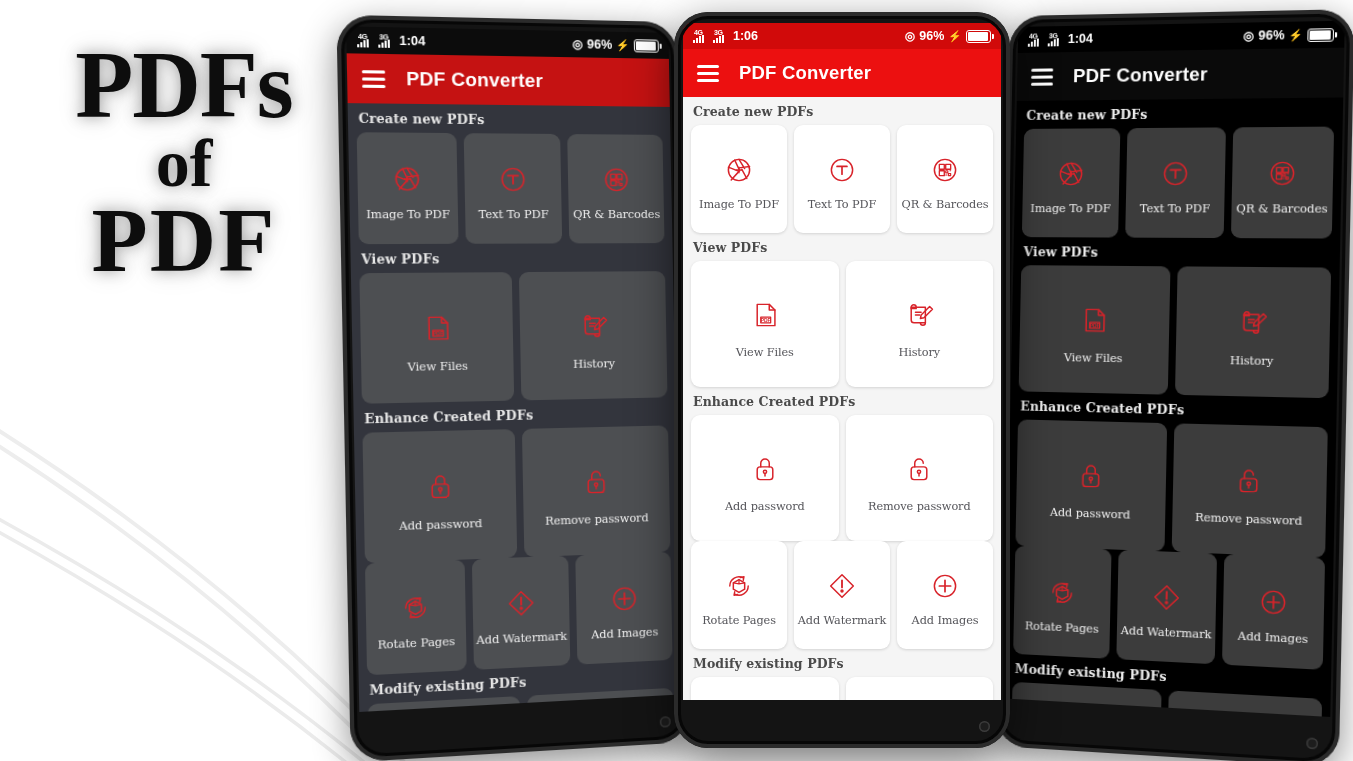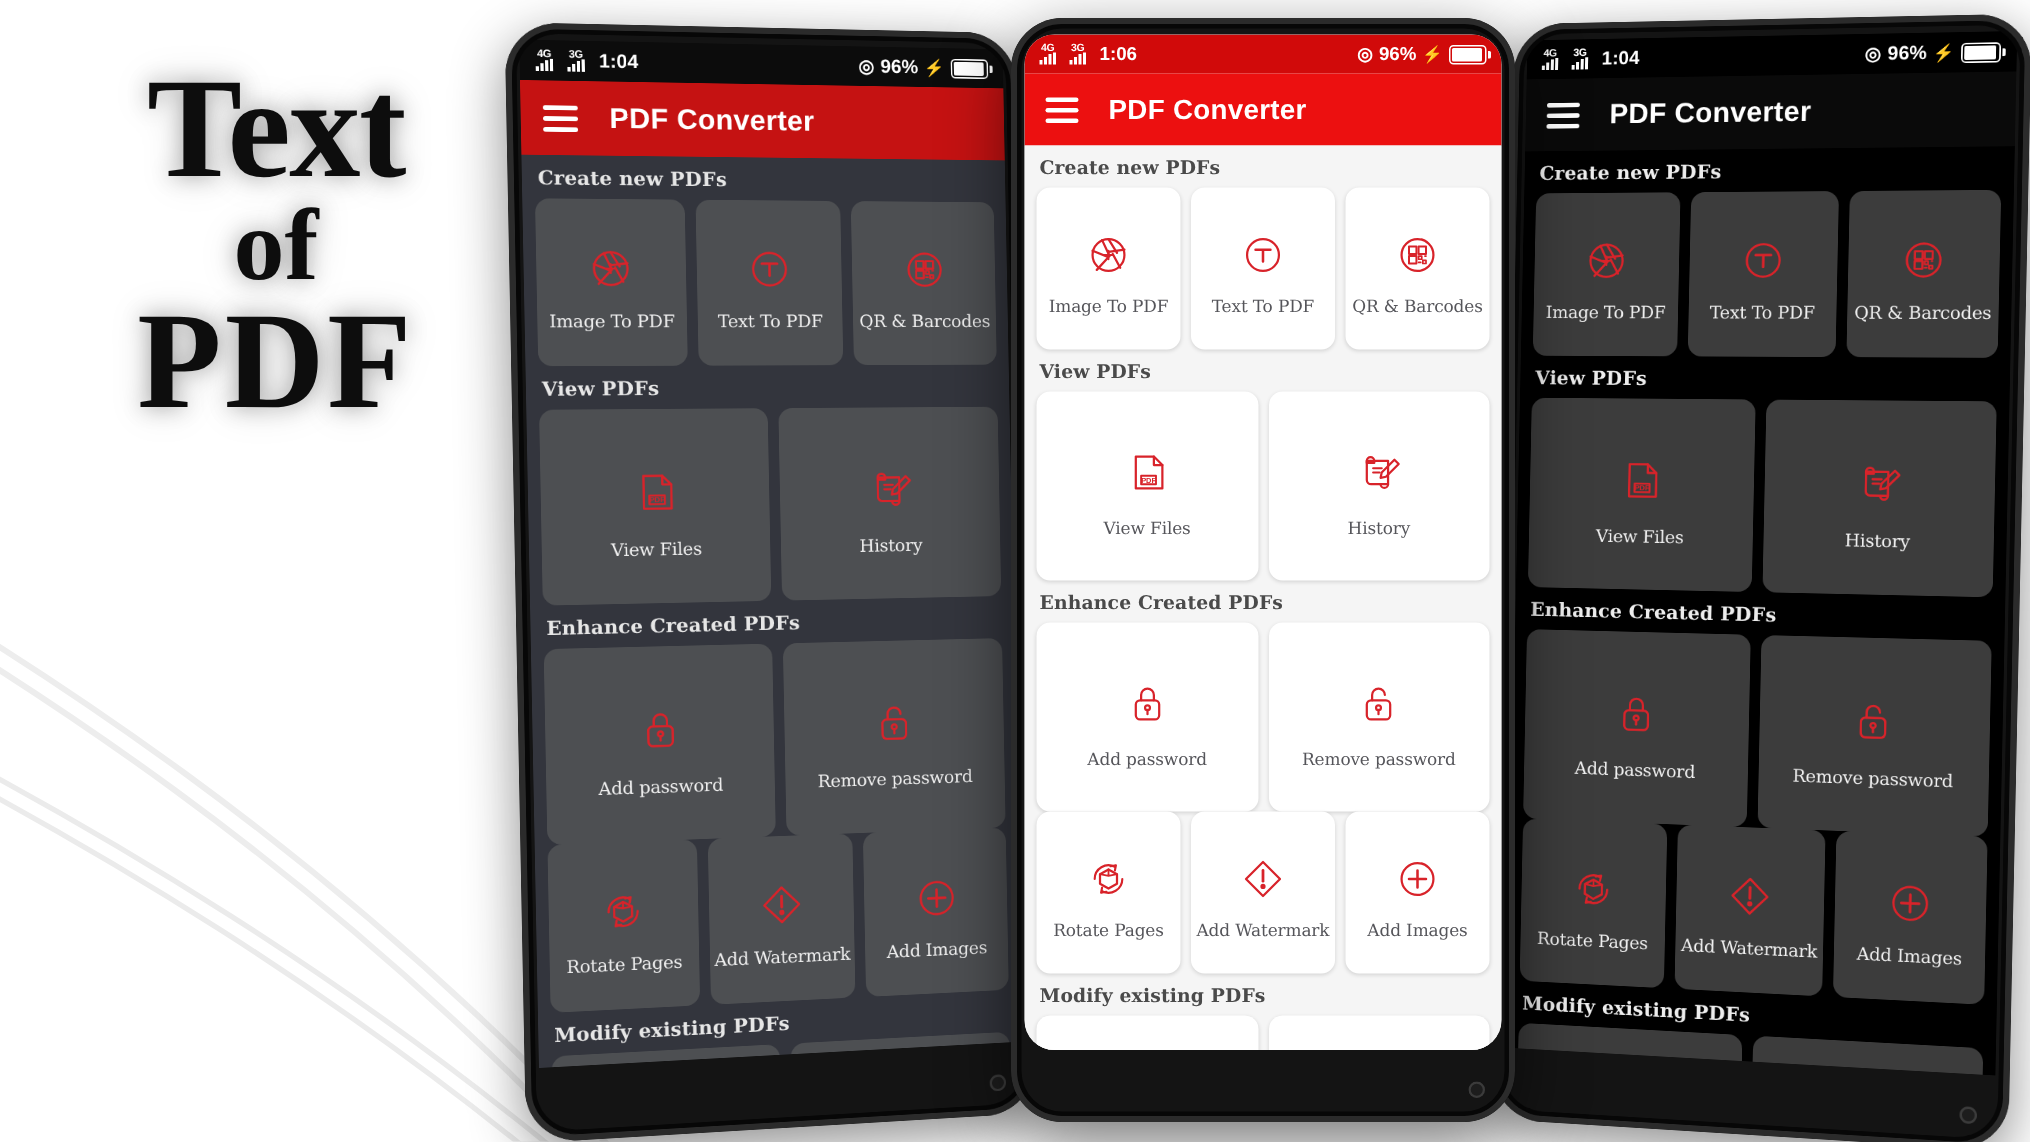--- a/index.html
+++ b/index.html
@@ -121,21 +121,21 @@
   .card .ic{height:40px;display:flex;align-items:center;justify-content:center;margin-bottom:8px;}
   .card .lbl{
     font-family:"DejaVu Serif", serif;
     font-size:11.3px;text-align:center;white-space:nowrap;letter-spacing:-0.1px;
   }
   .grid.two .card{min-height:104px;}
   .grid.two .card .ic{height:46px;}
   .grid.clipped .card{min-height:60px;padding-bottom:0;}
 
   
-  .t-light .screen{background:#f5f5f5;border-radius:20px;}
+  .t-light .screen{background:#f5f5f5;}
   .t-light .statusbar{background:#d10a0a;}
   .t-light .appbar{background:#ec1010;}
   .t-light .content{background:#f5f5f5;}
   .t-light .section-title{color:#4a4a4a;}
   .t-light .card{background:#ffffff;box-shadow:0 1px 3px rgba(0,0,0,0.14);}
   .t-light .card .lbl{color:#55555a;}
 
   
   .t-dark .screen{background:#33353d;}
   .t-dark .statusbar{background:#0c0c0c;}
@@ -168,21 +168,21 @@
       </linearGradient>
     </defs>
     <path d="M-60,140 C260,300 520,470 760,760" fill="none" stroke="#ededed" stroke-width="17" stroke-linecap="round"></path>
     <path d="M-60,140 C260,300 520,470 760,760" fill="none" stroke="#ffffff" stroke-width="9" stroke-linecap="round"></path>
     <path d="M-60,250 C280,400 560,560 820,830" fill="none" stroke="#ebebeb" stroke-width="15" stroke-linecap="round"></path>
     <path d="M-60,250 C280,400 560,560 820,830" fill="none" stroke="#ffffff" stroke-width="8" stroke-linecap="round"></path>
   </svg>
 </div>
 
 <div class="promo">
-  <div class="l1">Text</div>
+  <div class="l1">PDFs</div>
   <div class="l2">of</div>
   <div class="l3">PDF</div>
 </div>
 
 <div class="phone t-dark" id="phone-left">
   <div class="screen">
       <div class="statusbar">
         <span class="sb-left">
           <span class="sig">
             <span class="g">4G</span>

